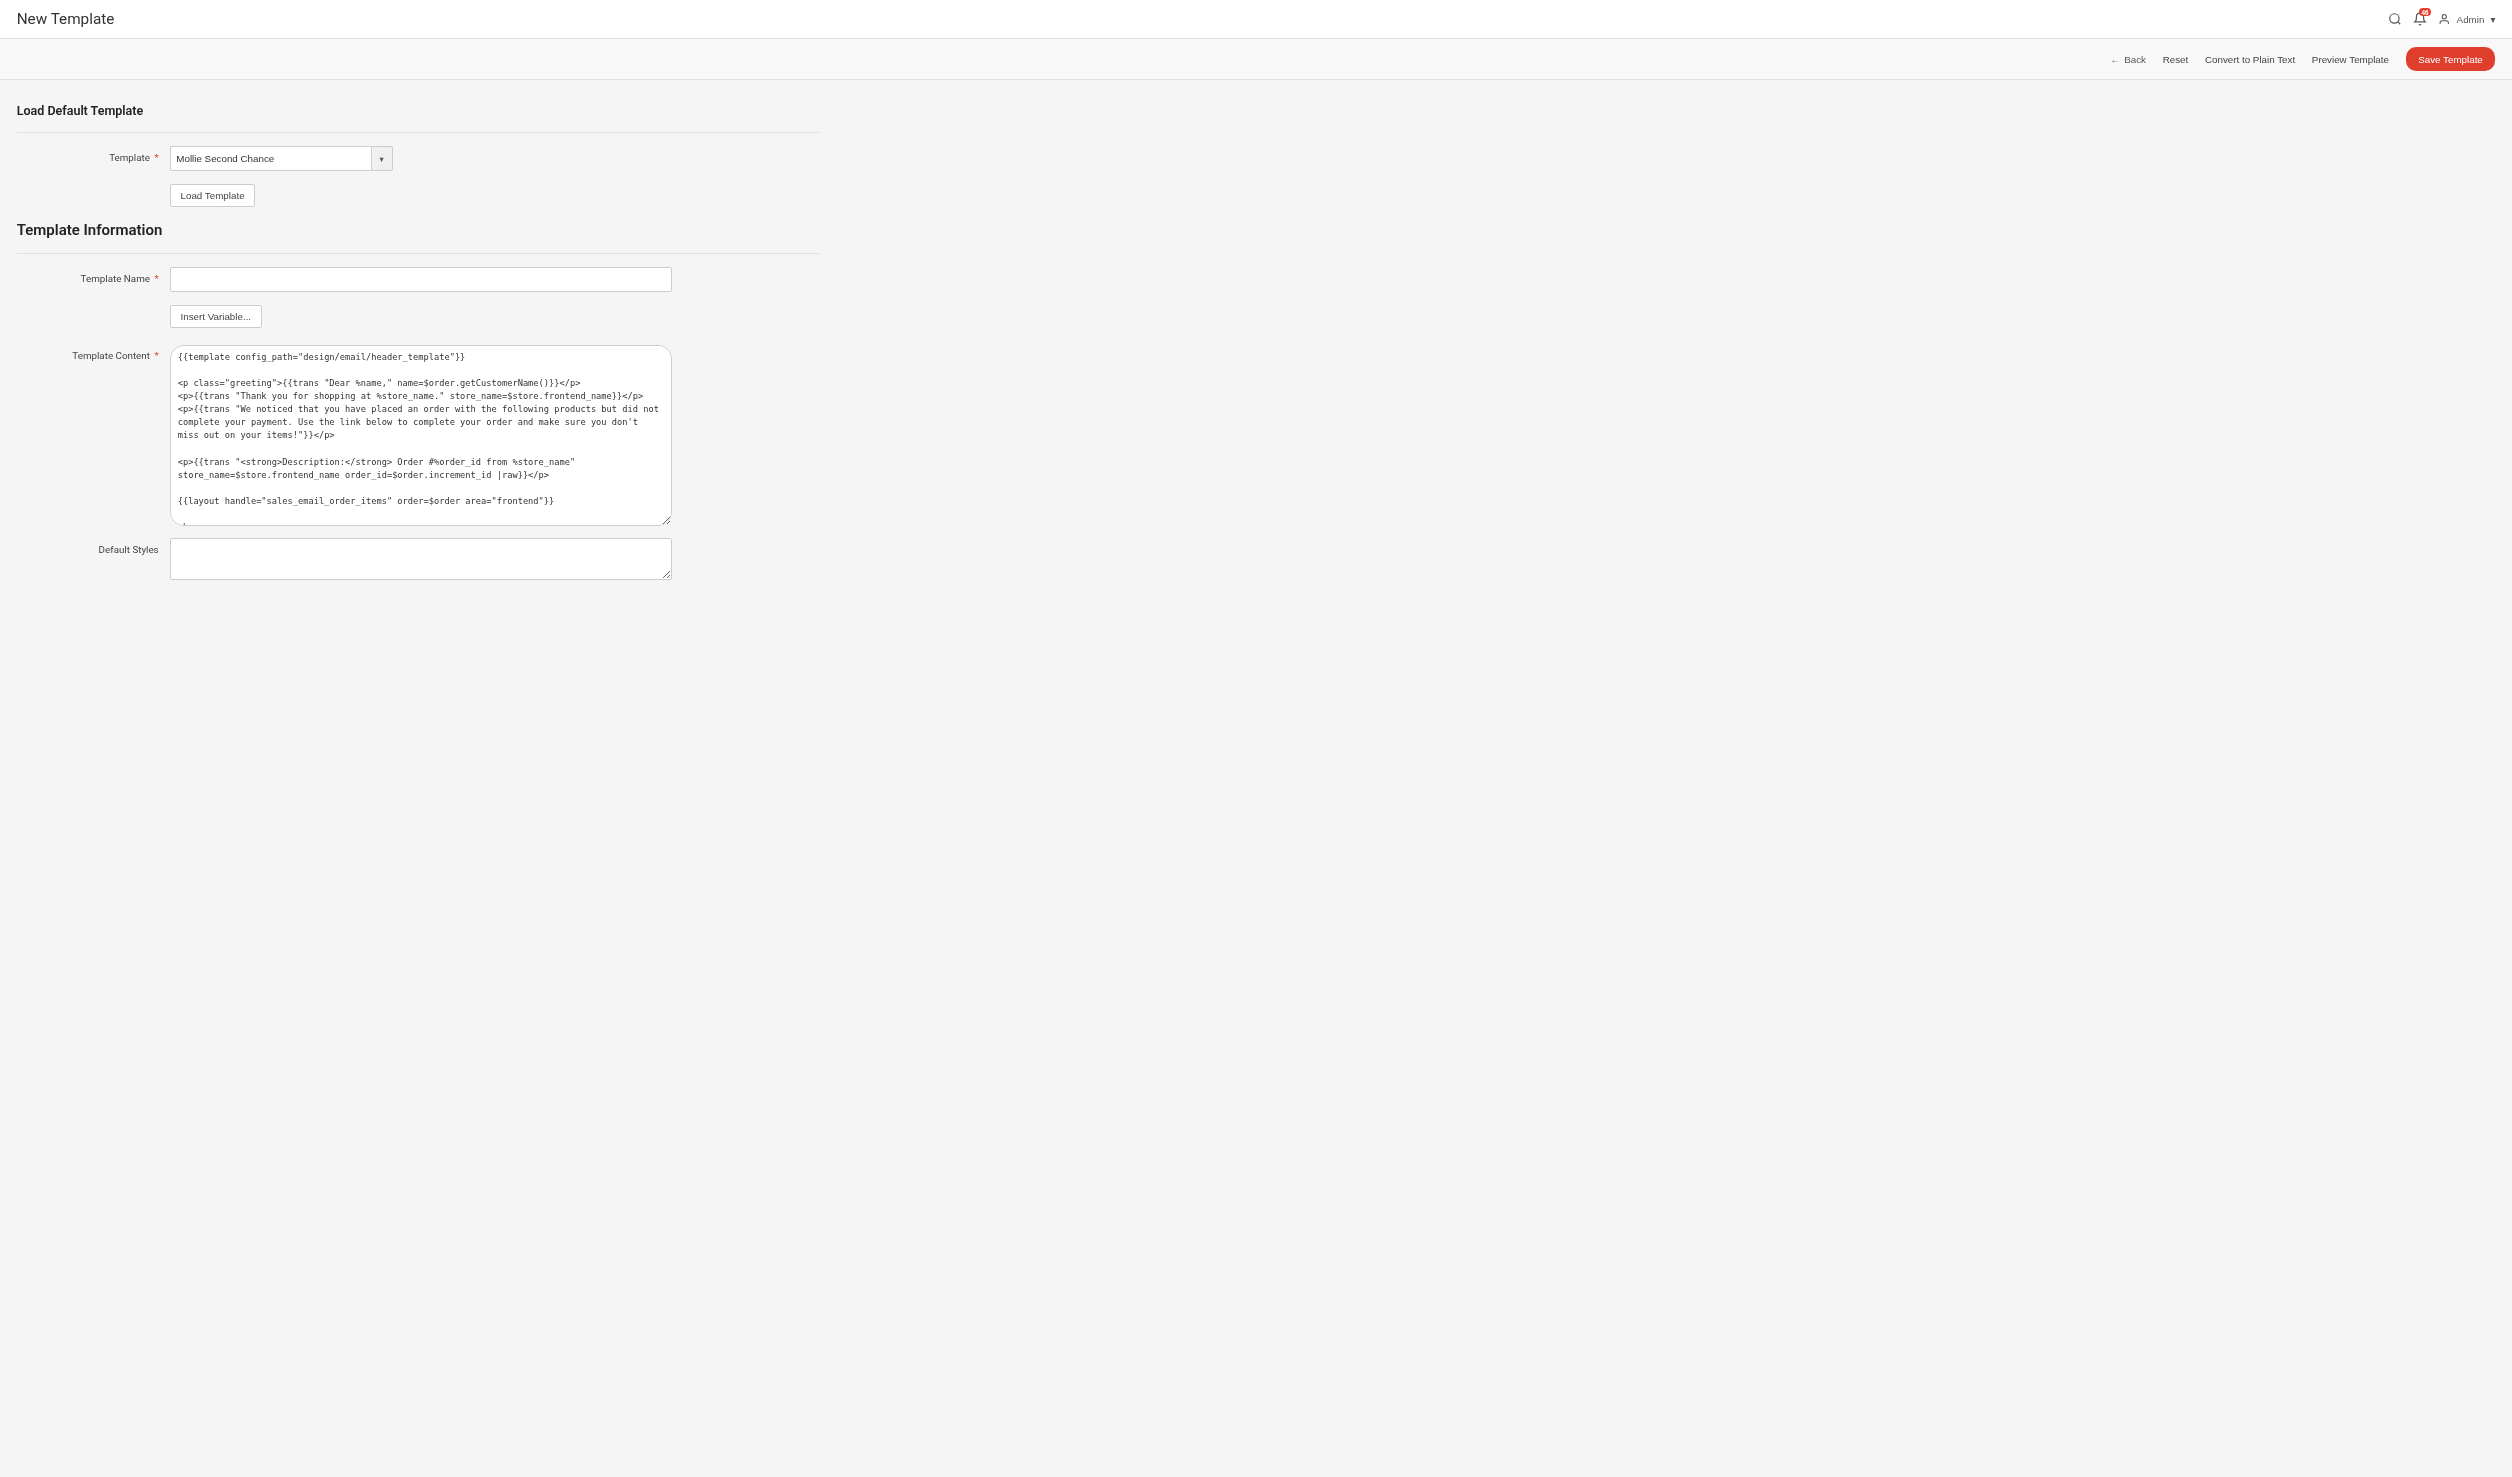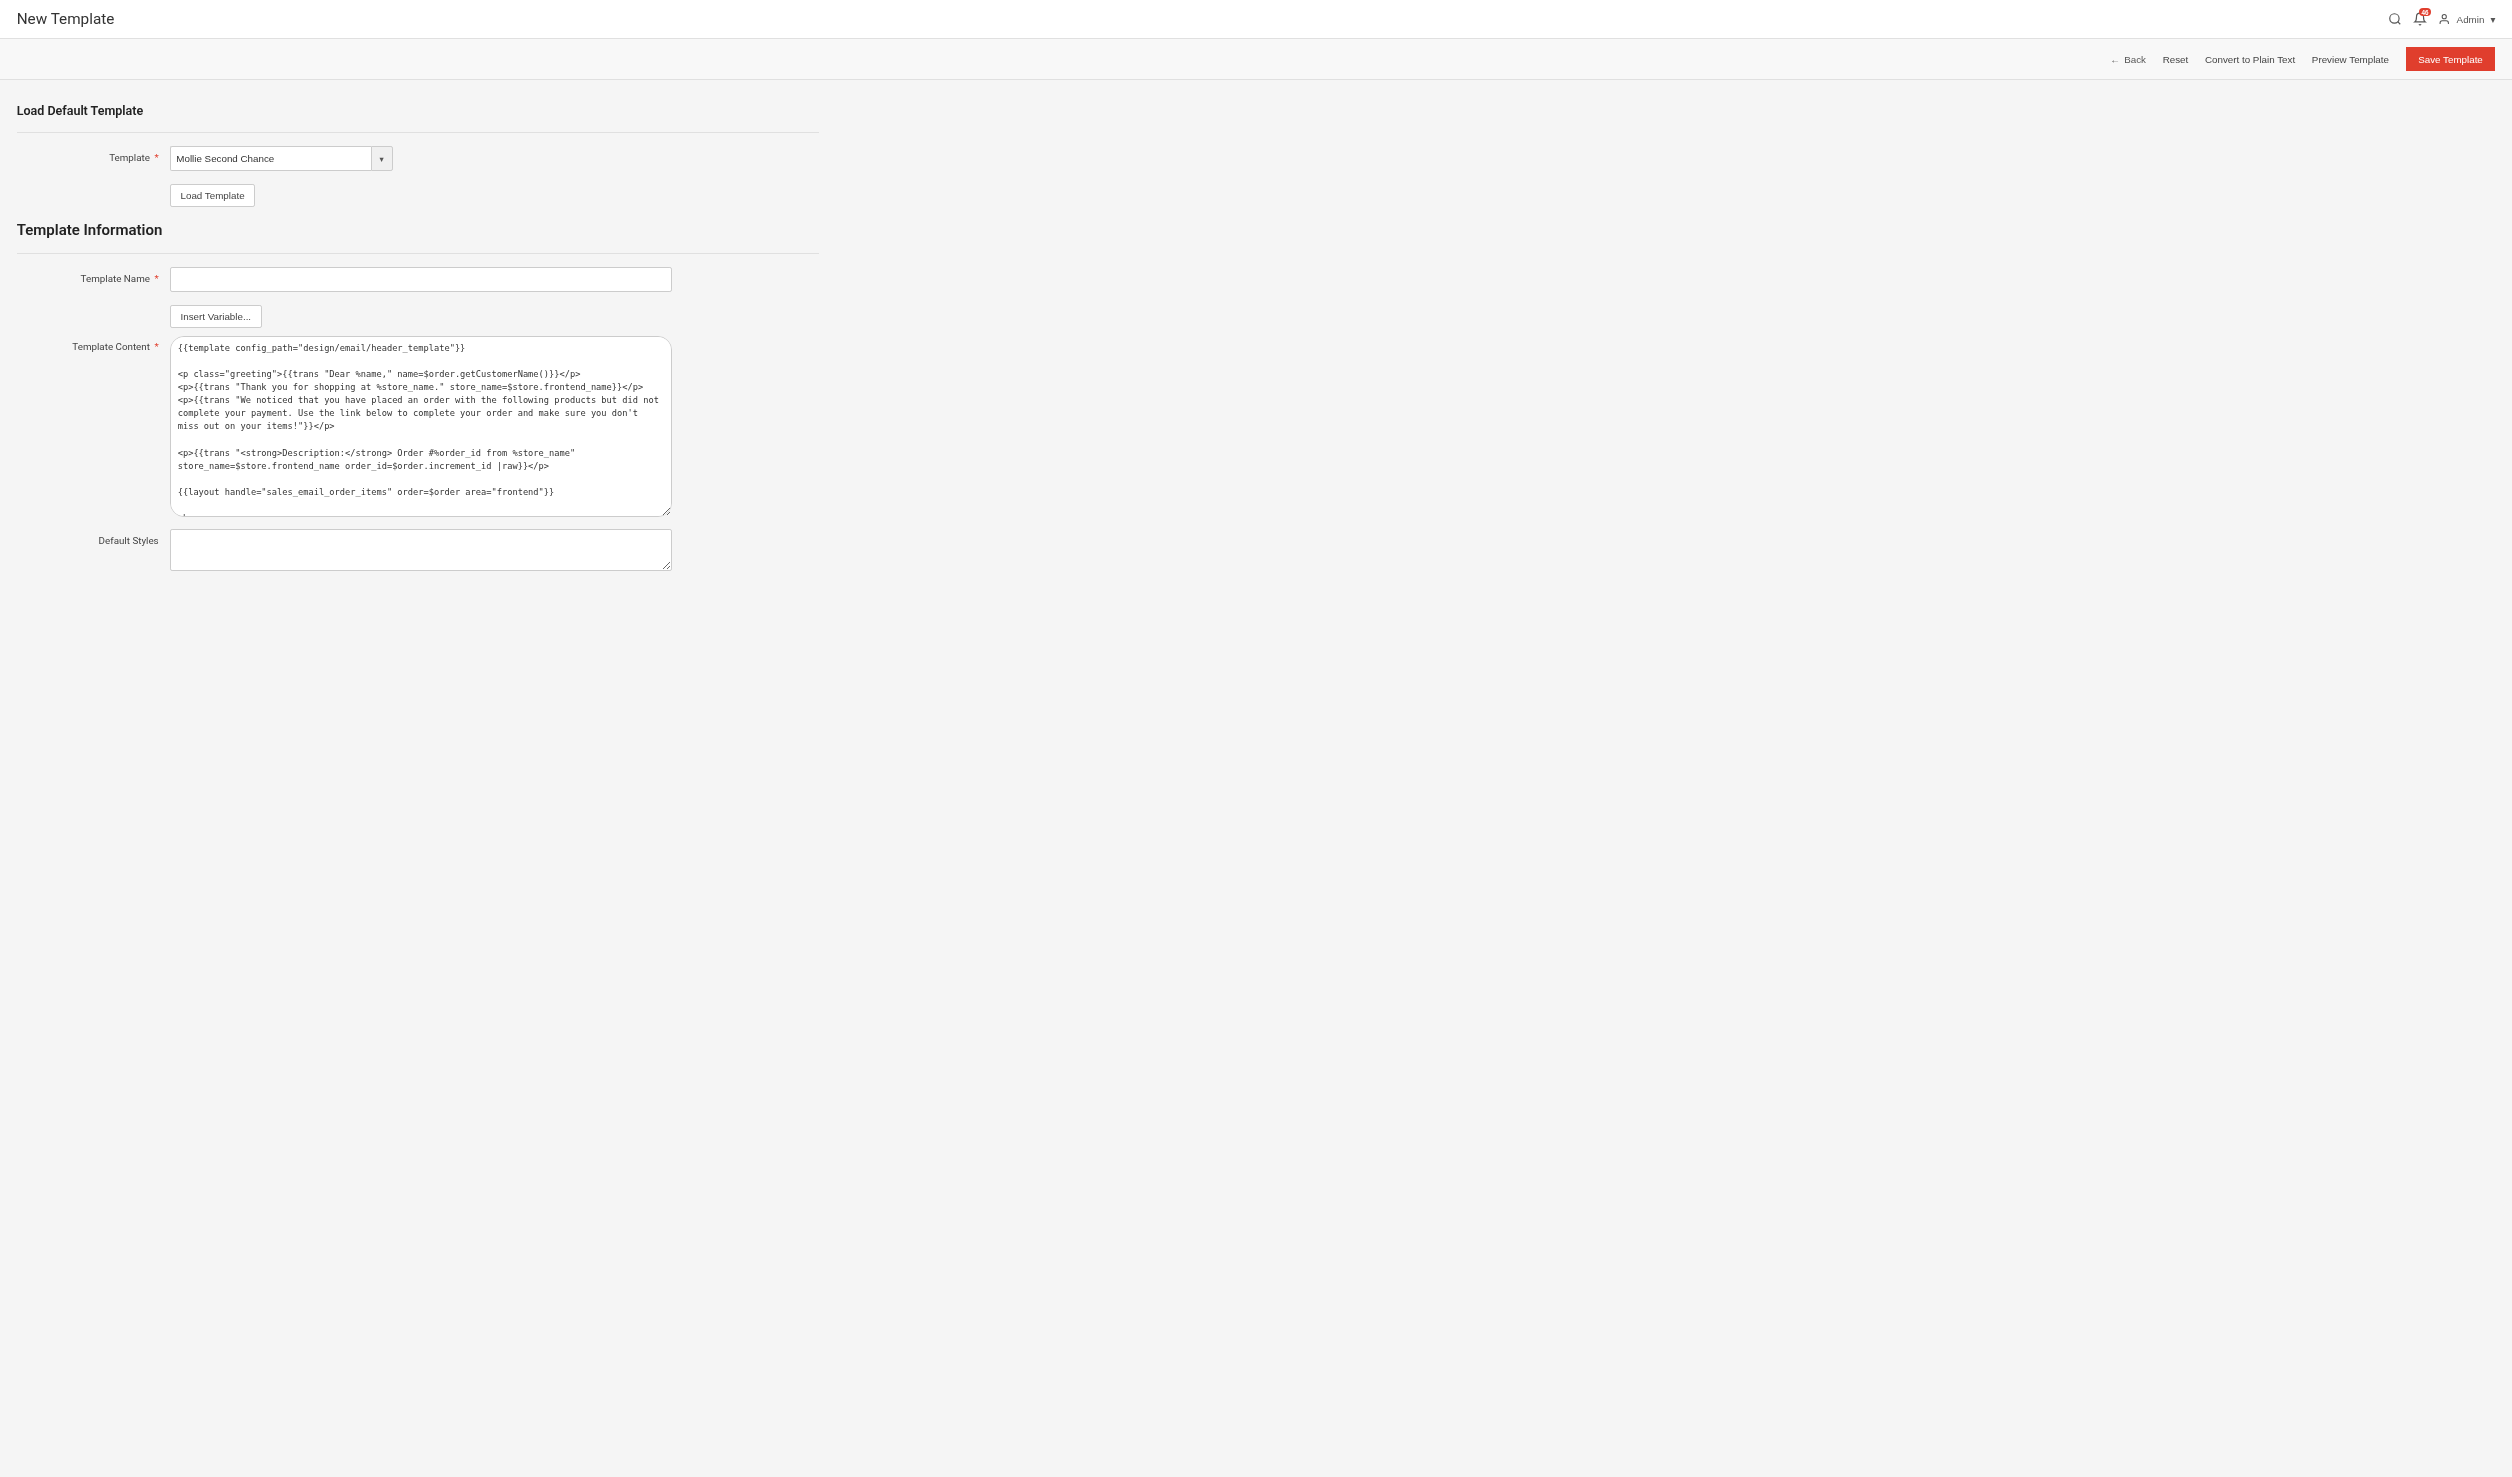--- a/index.html
+++ b/index.html
@@ -101,21 +101,21 @@
     }
 
     .btn-primary {
       background: #e03e2d;
       color: #fff;
       border: none;
       padding: 6.3px 12.5px;
       cursor: pointer;
       font-size: 9.8px;
       font-weight: 500;
-      border-radius: 0;
+      border-radius: 10px;
     }
 
     
     .main-content {
       padding: 16.7px 16.7px;
       max-width: 836px;
     }
 
     .section-title {
       font-size: 12.5px;
@@ -254,21 +254,21 @@
       font-size: 15px;
       font-weight: 600;
       color: #222;
       margin-bottom: 14px;
       margin-top: 14px;
     }
 
     .insert-var-row {
       display: flex;
       align-items: center;
-      margin-bottom: 8px;
+      margin-bottom: 17px;
     }
 
     .insert-var-label {
       width: 153px;
       min-width: 153px;
     }
   </style>
 </head>
 <body>
 

